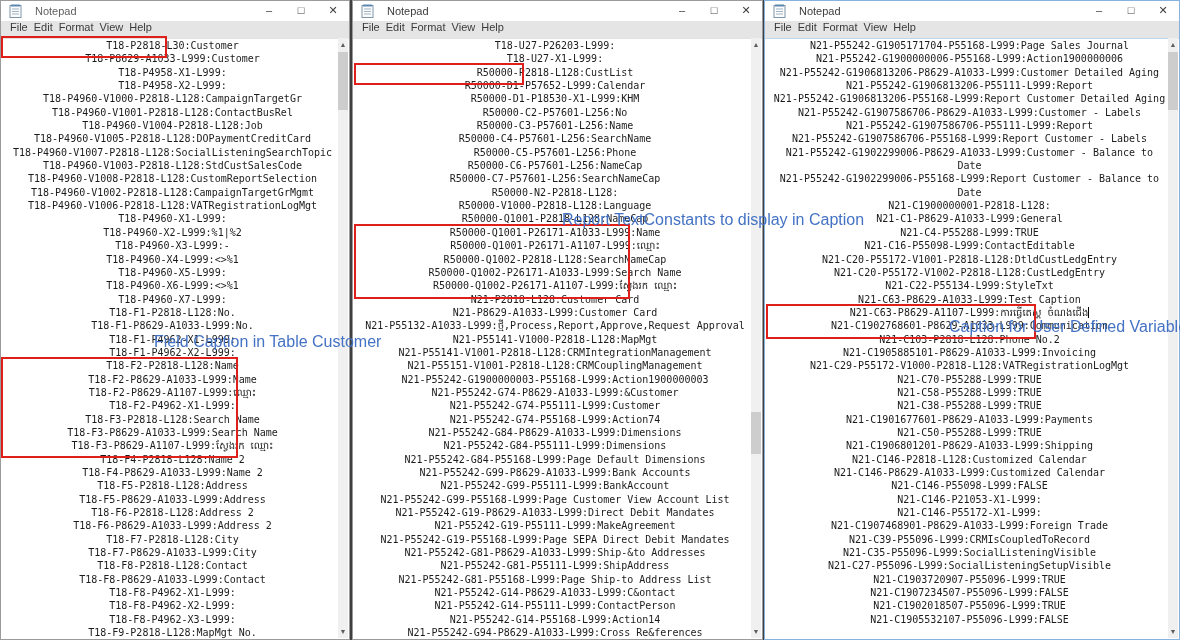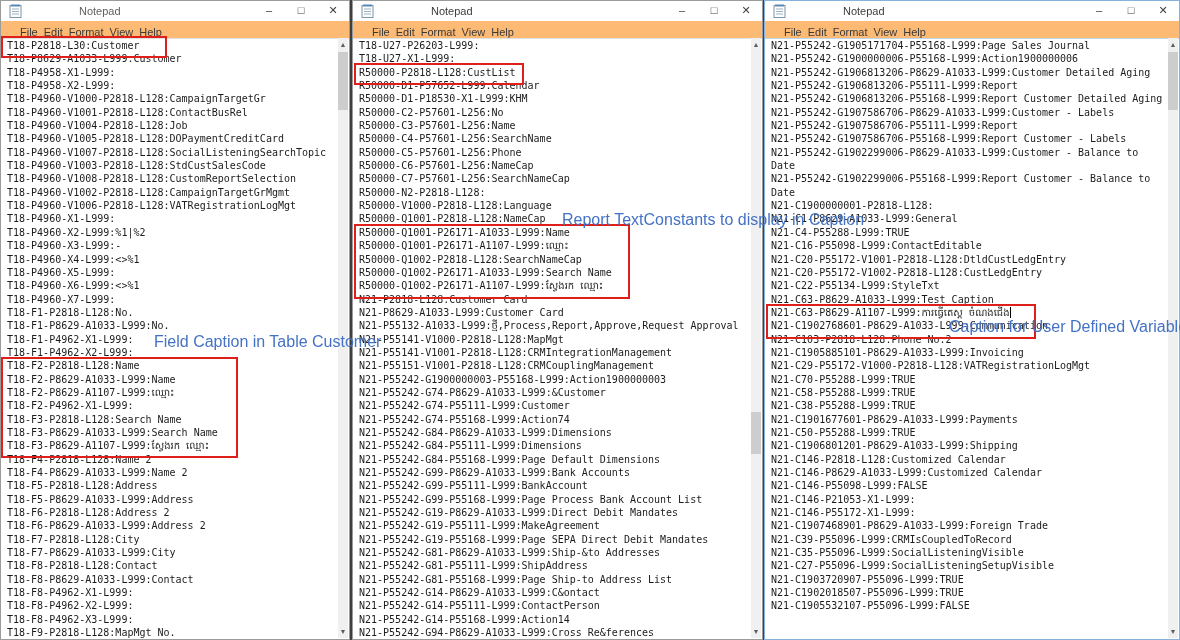--- a/index.html
+++ b/index.html
@@ -1,32 +1,32 @@
 <!DOCTYPE html>
 <html><head>
 <meta charset="utf-8">
 <style>
   html,body{margin:0;padding:0;}
   body{position:relative;width:1180px;height:640px;background:#3f3f3f;overflow:hidden;
        font-family:"Liberation Sans",sans-serif;}
   .window{position:absolute;top:0;height:640px;background:#ffffff;border:1px solid #9b9b9b;
           box-sizing:border-box;}
   #w3{border-color:#85b3dd;}
-  .titlebar{position:relative;height:20px;display:flex;align-items:center;background:#ffffff;gap:44px;}
+  .titlebar{position:relative;height:20px;display:flex;align-items:center;background:#ffffff;}
   .appicon{margin-left:8px;width:13px;height:14px;display:inline-block;}
   .title{margin-left:13px;font-size:11px;color:#5f5f5f;}
   .controls{position:absolute;right:0;top:0;height:20px;display:flex;}
   .ctrl{width:32px;height:20px;text-align:center;line-height:19px;font-size:11px;color:#404040;}
-  .menubar{height:17px;display:flex;align-items:flex-end;padding-left:19px;font-size:11px;
-           color:#3a3a3a;border-bottom:1px solid #e2e2e2;background:#fdba74;}
+  .menubar{height:17px;display:flex;align-items:flex-start;padding-left:9px;font-size:11px;
+           color:#3a3a3a;border-bottom:1px solid #e2e2e2;background:#e5e5e5;}
   #w3 .menubar{border-bottom-color:#bcd8ef;}
   .menu-item{margin-right:6px;}
   .content{position:absolute;left:1px;top:38px;right:11px;bottom:1px;overflow:hidden;
            padding-left:5px;font-family:"DejaVu Sans Mono","Liberation Mono",monospace;
-           font-size:10px;color:#1b1b1b;}
+           font-size:10px;color:#1b1b1b;text-align:center;}
   .ln{height:13.35px;line-height:13.35px;white-space:pre;}
   .scrollbar{position:absolute;right:1px;top:37px;bottom:1px;width:10px;background:#f0f0f0;}
   .sb-arrow{position:absolute;left:0;width:10px;height:13px;text-align:center;color:#5c5c5c;
             font-size:7px;line-height:13px;}
   .sb-arrow.up{top:0;}
   .sb-arrow.down{bottom:0;}
   .sb-thumb{position:absolute;left:0;width:10px;background:#cdcdcd;}
   .redbox{position:absolute;border:2px solid #df1f1a;z-index:4;pointer-events:none;}
   .callout{position:absolute;color:#4472c4;font-size:16px;white-space:nowrap;z-index:4;}
   .caret{display:inline-block;width:1px;height:11px;background:#000;vertical-align:-2px;}
@@ -169,21 +169,21 @@
       <div class="ln">N21-P55151-V1001-P2818-L128:CRMCouplingManagement</div>
       <div class="ln">N21-P55242-G1900000003-P55168-L999:Action1900000003</div>
       <div class="ln">N21-P55242-G74-P8629-A1033-L999:&amp;Customer</div>
       <div class="ln">N21-P55242-G74-P55111-L999:Customer</div>
       <div class="ln">N21-P55242-G74-P55168-L999:Action74</div>
       <div class="ln">N21-P55242-G84-P8629-A1033-L999:Dimensions</div>
       <div class="ln">N21-P55242-G84-P55111-L999:Dimensions</div>
       <div class="ln">N21-P55242-G84-P55168-L999:Page Default Dimensions</div>
       <div class="ln">N21-P55242-G99-P8629-A1033-L999:Bank Accounts</div>
       <div class="ln">N21-P55242-G99-P55111-L999:BankAccount</div>
-      <div class="ln">N21-P55242-G99-P55168-L999:Page Process Bank Account List</div>
+      <div class="ln">N21-P55242-G99-P55168-L999:Page Customer View Account List</div>
       <div class="ln">N21-P55242-G19-P8629-A1033-L999:Direct Debit Mandates</div>
       <div class="ln">N21-P55242-G19-P55111-L999:MakeAgreement</div>
       <div class="ln">N21-P55242-G19-P55168-L999:Page SEPA Direct Debit Mandates</div>
       <div class="ln">N21-P55242-G81-P8629-A1033-L999:Ship-&amp;to Addresses</div>
       <div class="ln">N21-P55242-G81-P55111-L999:ShipAddress</div>
       <div class="ln">N21-P55242-G81-P55168-L999:Page Ship-to Address List</div>
       <div class="ln">N21-P55242-G14-P8629-A1033-L999:C&amp;ontact</div>
       <div class="ln">N21-P55242-G14-P55111-L999:ContactPerson</div>
       <div class="ln">N21-P55242-G14-P55168-L999:Action14</div>
       <div class="ln">N21-P55242-G94-P8629-A1033-L999:Cross Re&amp;ferences</div>
@@ -258,20 +258,21 @@
       <div class="ln">N21-C146-P2818-L128:Customized Calendar</div>
       <div class="ln">N21-C146-P8629-A1033-L999:Customized Calendar</div>
       <div class="ln">N21-C146-P55098-L999:FALSE</div>
       <div class="ln">N21-C146-P21053-X1-L999:</div>
       <div class="ln">N21-C146-P55172-X1-L999:</div>
       <div class="ln">N21-C1907468901-P8629-A1033-L999:Foreign Trade</div>
       <div class="ln">N21-C39-P55096-L999:CRMIsCoupledToRecord</div>
       <div class="ln">N21-C35-P55096-L999:SocialListeningVisible</div>
       <div class="ln">N21-C27-P55096-L999:SocialListeningSetupVisible</div>
       <div class="ln">N21-C1903720907-P55096-L999:TRUE</div>
+      <div class="ln">N21-C1907234507-P55096-L999:FALSE</div>
       <div class="ln">N21-C1902018507-P55096-L999:TRUE</div>
       <div class="ln">N21-C1905532107-P55096-L999:FALSE</div>
     </div>
   <div class="redbox" style="left:1px;top:303px;width:266px;height:31px;"></div>
   <div class="callout" style="left:184px;top:287px;margin-top:30px;">Caption for User Defined Variable in Page</div>
   <div class="scrollbar">
     <div class="sb-arrow up">▲</div>
     <div class="sb-thumb" style="top:14px;height:58px;"></div>
     <div class="sb-arrow down">▼</div>
   </div>

